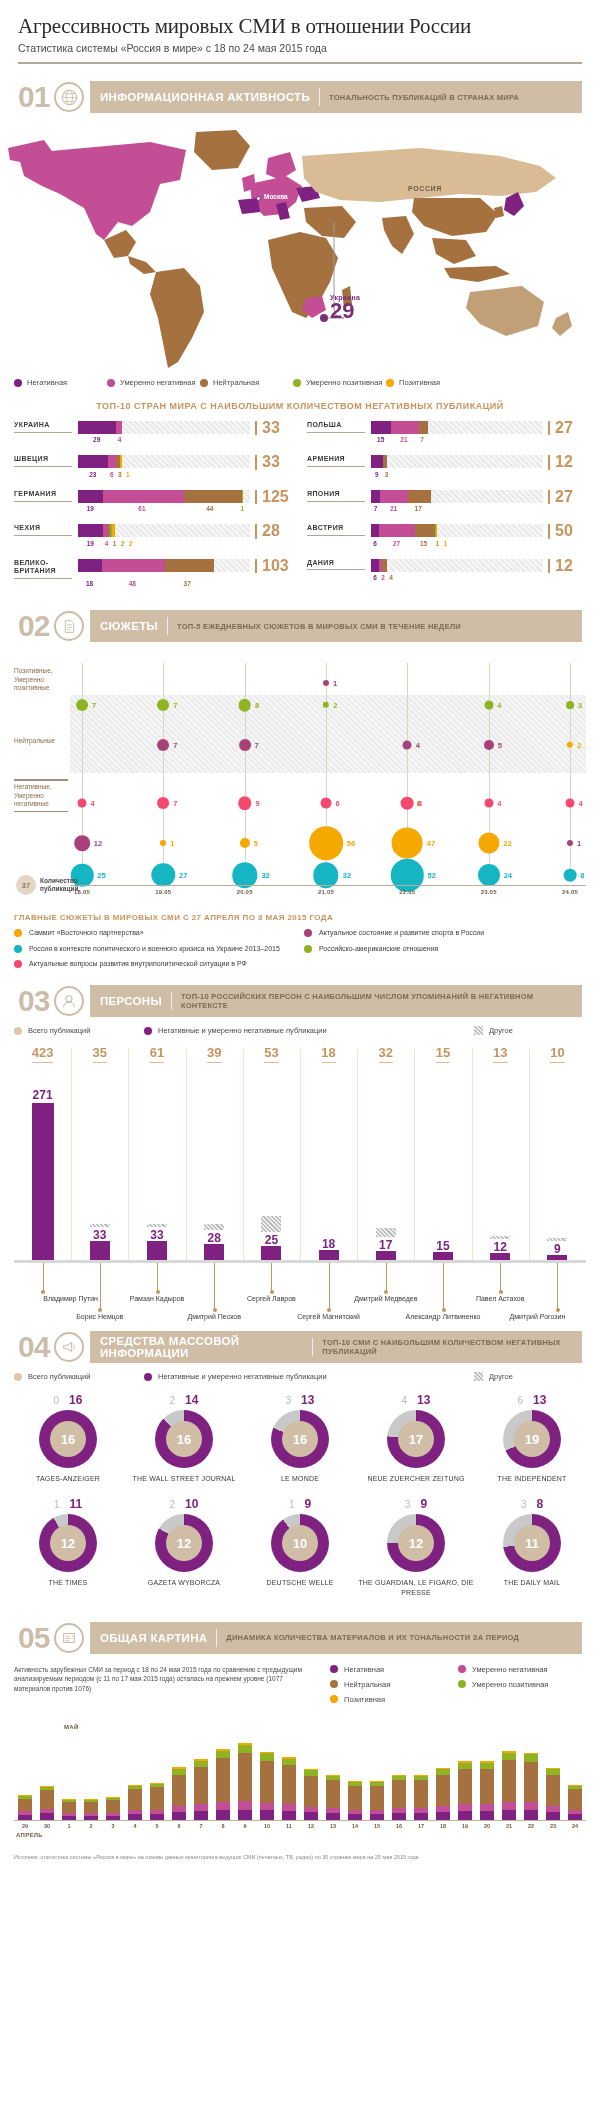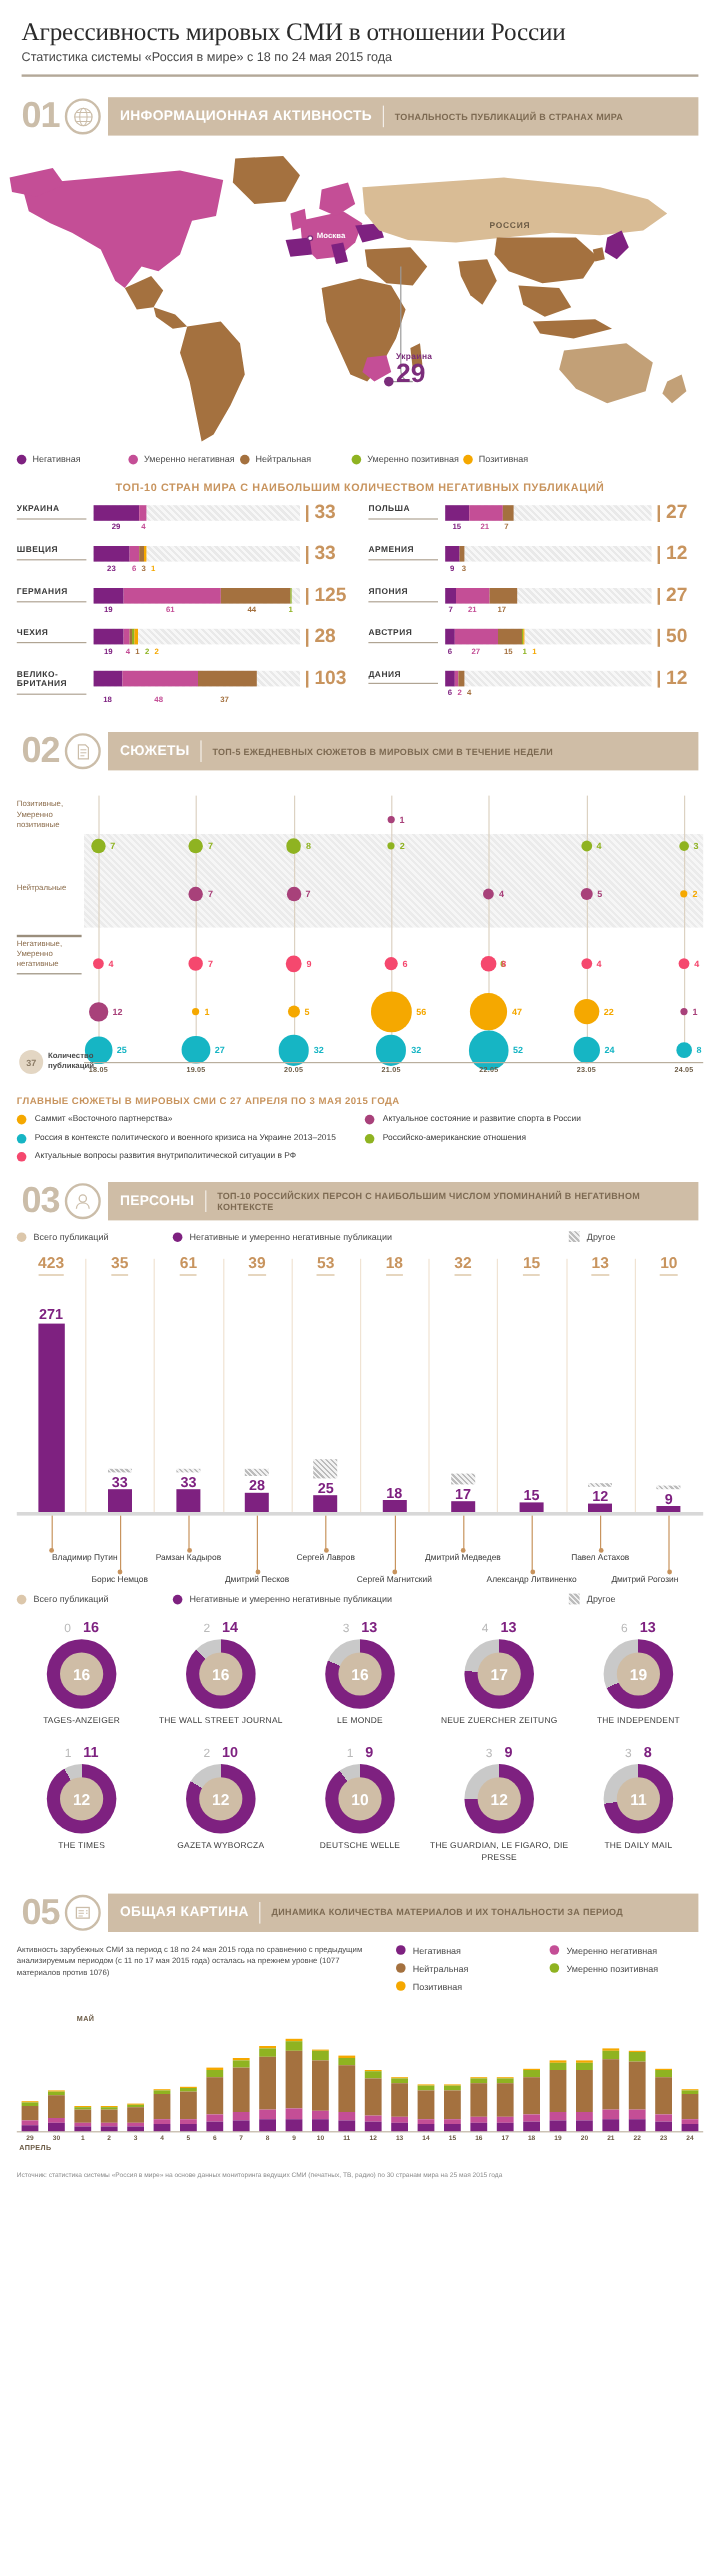--- a/index.html
+++ b/index.html
@@ -668,20 +668,34 @@
       <div class="ptot" style="left: 543.4px;">10</div>
       <div class="pbar" style="left: 543.4px; width: 20px; height: 5.21379px; bottom: 60px;"></div>
       <div class="pbar-oth" style="left: 543.4px; width: 20px; height: 3px; top: 192.786px;"></div>
       <div class="pval" style="left: 543.4px; top: 196.786px;">9</div>
       <div class="plead" style="left: 543.4px; top: 218px; height: 47px;">
         <span class="pd"></span>
       </div>
       <div class="pname" style="left: 523.4px; top: 268px;">Дмитрий Рогозин</div>
     </div>
 
+  <div class="secbar">
+    <div class="secnum">04</div>
+    <div class="secicon">
+      <svg width="16" height="16" viewBox="0 0 18 18">
+          <path d="M3 7.5v3h3l6 3.5V4L6 7.5z" fill="none" stroke="#cbbda9" stroke-width="1.2"></path>
+          <path d="M14 6.5a3.6 3.6 0 010 5" fill="none" stroke="#cbbda9" stroke-width="1.1"></path>
+        </svg>
+    </div>
+    <div class="secband">
+      <span class="sectitle">Средства массовой информации</span>
+      <span class="secdiv"></span>
+      <span class="secsubtitle">Топ-10 СМИ с наибольшим количеством негативных публикаций</span>
+    </div>
+  </div>
 
   <div class="plegend" id="media-legend">
       <div class="pli" style="width: 130px;">
         <span class="d" style="background:#dcc7ab"></span>
         <span>Всего публикаций</span>
       </div>
       <div class="pli" style="width: 330px;">
         <span class="d" style="background:#7e2180"></span>
         <span>Негативные и умеренно негативные публикации</span>
       </div>

